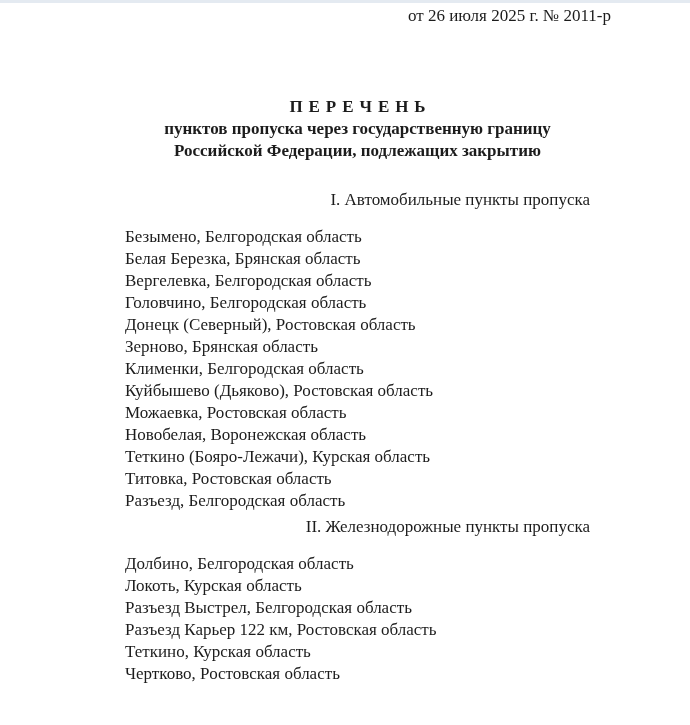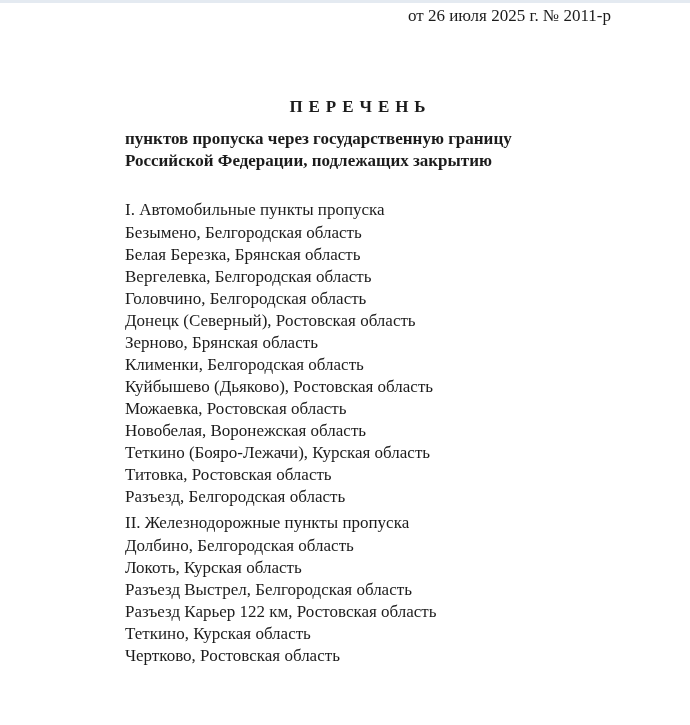--- a/index.html
+++ b/index.html
@@ -42,31 +42,30 @@
   .doc-title {
     text-align: center;
     font-weight: bold;
   }
   .doc-title span {
     display: inline-block;
     letter-spacing: 0.35em;
     margin-right: -0.35em;
   }
   .doc-subtitle {
-    margin-top: 10px;
-    text-align: left;
+    text-align: center;
     font-weight: bold;
   }
   .section-heading {
-    text-align: left;
+    text-align: right;
   }
   .section:nth-child(1) .section-heading { margin-top: 27px; }
   .section:nth-child(2) .section-heading { margin-top: 4px; }
   .section-items {
-    margin-top: 1px;
+    margin-top: 15px;
   }
   .doc-line {
     white-space: nowrap;
   }
 </style>
 </head>
 <body>
 
 <div class="page" style="color: rgb(28, 28, 28);">
   <div class="top-edge" style="background: rgb(228, 234, 241);"></div>

